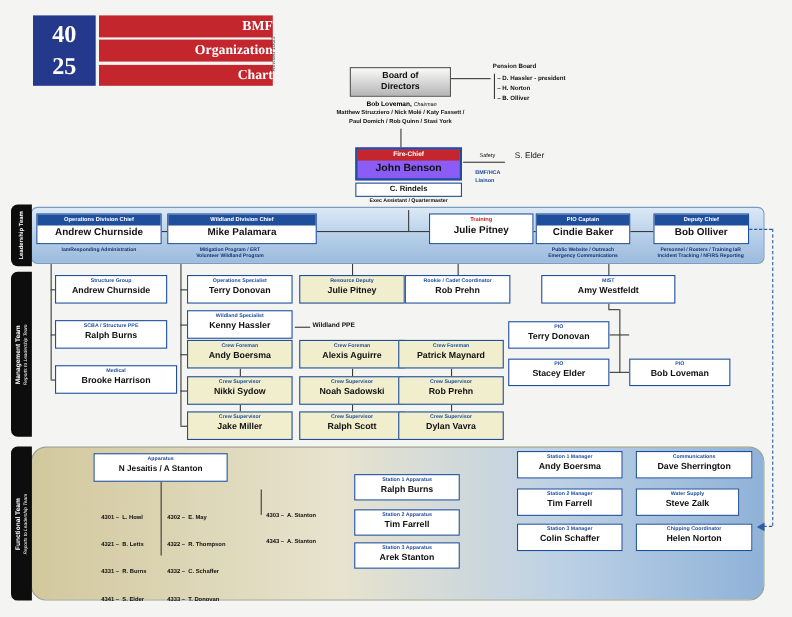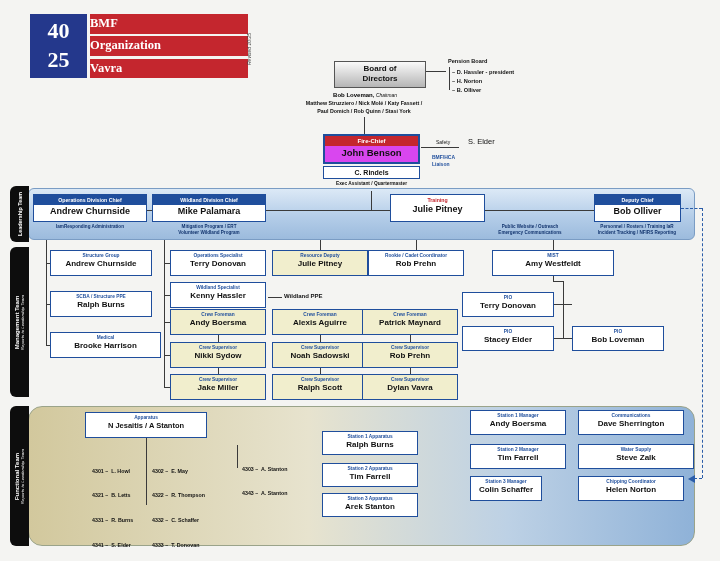--- a/index.html
+++ b/index.html
@@ -10,36 +10,36 @@
   .line.h { height:1px; }
   .line.v { width:1px; }
   .dash-h { position:absolute; height:0; border-top:1.5px dashed #2a5ca8; }
   .dash-v { position:absolute; width:0; border-left:1.5px dashed #2a5ca8; }
   .arrow-left { position:absolute; width:0; height:0; border-top:4px solid transparent; border-bottom:4px solid transparent; border-right:7px solid #2a5ca8; }
 
   
   .logo { position:absolute; left:30px; top:14px; height:64px; display:flex; }
   .logo-year { width:57px; background:#24388c; color:#fff; font-family:"Liberation Serif", serif; font-weight:bold; font-size:22px; text-align:center; line-height:1.3; padding-top:3px; box-sizing:border-box; }
   .logo-stripes { width:158px; margin-left:3px; display:flex; flex-direction:column; justify-content:space-between; }
-  .stripe { background:#c4262e; color:#fff; height:19.5px; line-height:19.5px; text-align:left; font-family:"Liberation Serif", serif; font-weight:bold; font-size:12.5px; }
+  .stripe { background:#c4262e; color:#fff; height:19.5px; line-height:19.5px; text-align:right; font-family:"Liberation Serif", serif; font-weight:bold; font-size:12.5px; }
   .revised { position:absolute; left:246px; top:18px; height:62px; width:9px; writing-mode:vertical-rl; transform:rotate(180deg); font-size:5px; font-style:italic; color:#444; text-align:center; }
 
   
-  .board-box { position:absolute; left:318px; top:61px; width:92px; height:27px; background:linear-gradient(180deg,#fafafa,#b5b5b5); border:1.2px solid #555; box-sizing:border-box; text-align:center; font-weight:bold; font-size:8px; line-height:1.2; white-space:pre-line; padding-top:2px; color:#111;margin-left:16px; }
+  .board-box { position:absolute; left:318px; top:61px; width:92px; height:27px; background:linear-gradient(180deg,#fafafa,#b5b5b5); border:1.2px solid #555; box-sizing:border-box; text-align:center; font-weight:bold; font-size:8px; line-height:1.2; white-space:pre-line; padding-top:2px; color:#111; }
   .chairman { position:absolute; left:300px; top:92px; width:130px; text-align:center; font-size:6px; }
   .chairman .nm { font-weight:bold; }
   .chairman .ti { font-style:italic; font-size:4.8px; }
   .members { position:absolute; left:280px; top:100px; width:168px; text-align:center; font-size:5.3px; font-weight:bold; line-height:1.45; white-space:pre-line; color:#111; }
 
   
   .pension-title { position:absolute; left:448px; top:58px; font-size:5.6px; font-weight:bold; color:#111; }
   .pension-members { position:absolute; left:452px; top:68px; font-size:5.6px; font-weight:bold; line-height:1.65; color:#111; }
 
   
-  .fc-box { position:absolute; left:323px; top:134px; width:97px; height:30px; background:#d946ef; border:2px solid #1f4e9c; box-sizing:border-box; text-align:center; }
+  .fc-box { position:absolute; left:323px; top:134px; width:97px; height:30px; background:#8b5cf6; border:2px solid #1f4e9c; box-sizing:border-box; text-align:center; }
   .fc-title { background:#c4262e; color:#fff; font-size:6px; font-weight:bold; height:10px; line-height:10px; }
   .fc-name { font-size:9.5px; font-weight:bold; padding-top:1px; color:#111; }
   .rindels-box { position:absolute; left:323px; top:166px; width:97px; height:13px; background:#fff; border:1.5px solid #1f4e9c; box-sizing:border-box; text-align:center; font-size:7px; font-weight:bold; line-height:11px; color:#111; }
   .exec-role { position:absolute; left:323px; top:181px; width:97px; text-align:center; font-size:4.8px; font-weight:bold; color:#111; }
   .safety-label { position:absolute; left:436px; top:139px; font-size:5px; color:#111; }
   .safety-name { position:absolute; left:468px; top:137px; font-size:7.5px; font-weight:normal; color:#111; }
   .liaison { position:absolute; left:432px; top:154px; font-size:5px; font-weight:bold; color:#1f4e9c; white-space:pre-line; line-height:1.4; }
 
   
   .band-leader { position:absolute; left:28px; top:188px; width:667px; height:52px; border-radius:6px; background:linear-gradient(180deg,#dce9f6,#b4cde8 55%,#9cbbdd); border:1px solid #7a9cc4; box-sizing:border-box; }
@@ -113,21 +113,21 @@
   <div class="arrow-left" style="left:688px;top:475px"></div>
 
   <div class="logo">
     <div class="logo-year">
       <div>40</div>
       <div>25</div>
     </div>
     <div class="logo-stripes">
       <div class="stripe">BMF</div>
       <div class="stripe">Organization</div>
-      <div class="stripe">Vavra</div>
+      <div class="stripe">Chart</div>
     </div>
   </div>
   <div class="revised">Revised  10/25</div>
 
   <div class="board-box">Board of
 Directors</div>
   <div class="chairman">
     <span class="nm">Bob Loveman,</span>
     <span class="ti">Chairman</span>
   </div>
@@ -167,27 +167,31 @@
     <div class="rot">
       <div class="tab-title">Functional Team</div>
       <div class="tab-sub">Reports to Leadership Team</div>
     </div>
   </div>
 
   <div class="lbox" style="left:33px;width:114px">
     <div class="lt fill">Operations Division Chief</div>
     <div class="ln">Andrew Churnside</div>
   </div>
-  <div class="lbox" style="left:152px;width:114px">
+  <div class="lbox" style="left:152px;width:136px">
     <div class="lt fill">Wildland Division Chief</div>
     <div class="ln">Mike Palamara</div>
   </div>
   <div class="lbox" style="left:390px;width:95px">
     <div class="lt">Training</div>
     <div class="ln">Julie Pitney</div>
+  </div>
+  <div class="lbox" style="left:487px;width:86px">
+    <div class="lt fill">PIO Captain</div>
+    <div class="ln">Cindie Baker</div>
   </div>
   <div class="lbox" style="left:594px;width:87px">
     <div class="lt fill">Deputy Chief</div>
     <div class="ln">Bob Olliver</div>
   </div>
   <div class="note" style="left:33px;top:224px;width:114px">IamResponding Administration</div>
   <div class="note" style="left:152px;top:224px;width:114px">Mitigation Program / ERT
 Volunteer Wildland Program</div>
   <div class="note" style="left:480px;top:224px;width:100px">Public Website  /  Outreach
 Emergency Communications</div>
@@ -320,30 +324,30 @@
   </div>
 
   <div class="mbox" style="left:470px;top:410px;width:96px;height:25px">
     <div class="mt">Station 1 Manager</div>
     <div class="mn">Andy Boersma</div>
   </div>
   <div class="mbox" style="left:470px;top:444px;width:96px;height:25px">
     <div class="mt">Station 2 Manager</div>
     <div class="mn">Tim Farrell</div>
   </div>
-  <div class="mbox" style="left:470px;top:476px;width:72px;height:25px">
+  <div class="mbox" style="left:470px;top:476px;width:96px;height:25px">
     <div class="mt">Station 3 Manager</div>
     <div class="mn">Colin Schaffer</div>
   </div>
 
   <div class="mbox" style="left:578px;top:410px;width:106px;height:25px">
     <div class="mt">Communications</div>
     <div class="mn">Dave Sherrington</div>
   </div>
-  <div class="mbox" style="left:578px;top:444px;width:116px;height:25px">
+  <div class="mbox" style="left:578px;top:444px;width:94px;height:25px">
     <div class="mt">Water Supply</div>
     <div class="mn">Steve Zalk</div>
   </div>
   <div class="mbox" style="left:578px;top:476px;width:106px;height:25px">
     <div class="mt">Chipping Coordinator</div>
     <div class="mn">Helen Norton</div>
   </div>
 
 </div>
 

